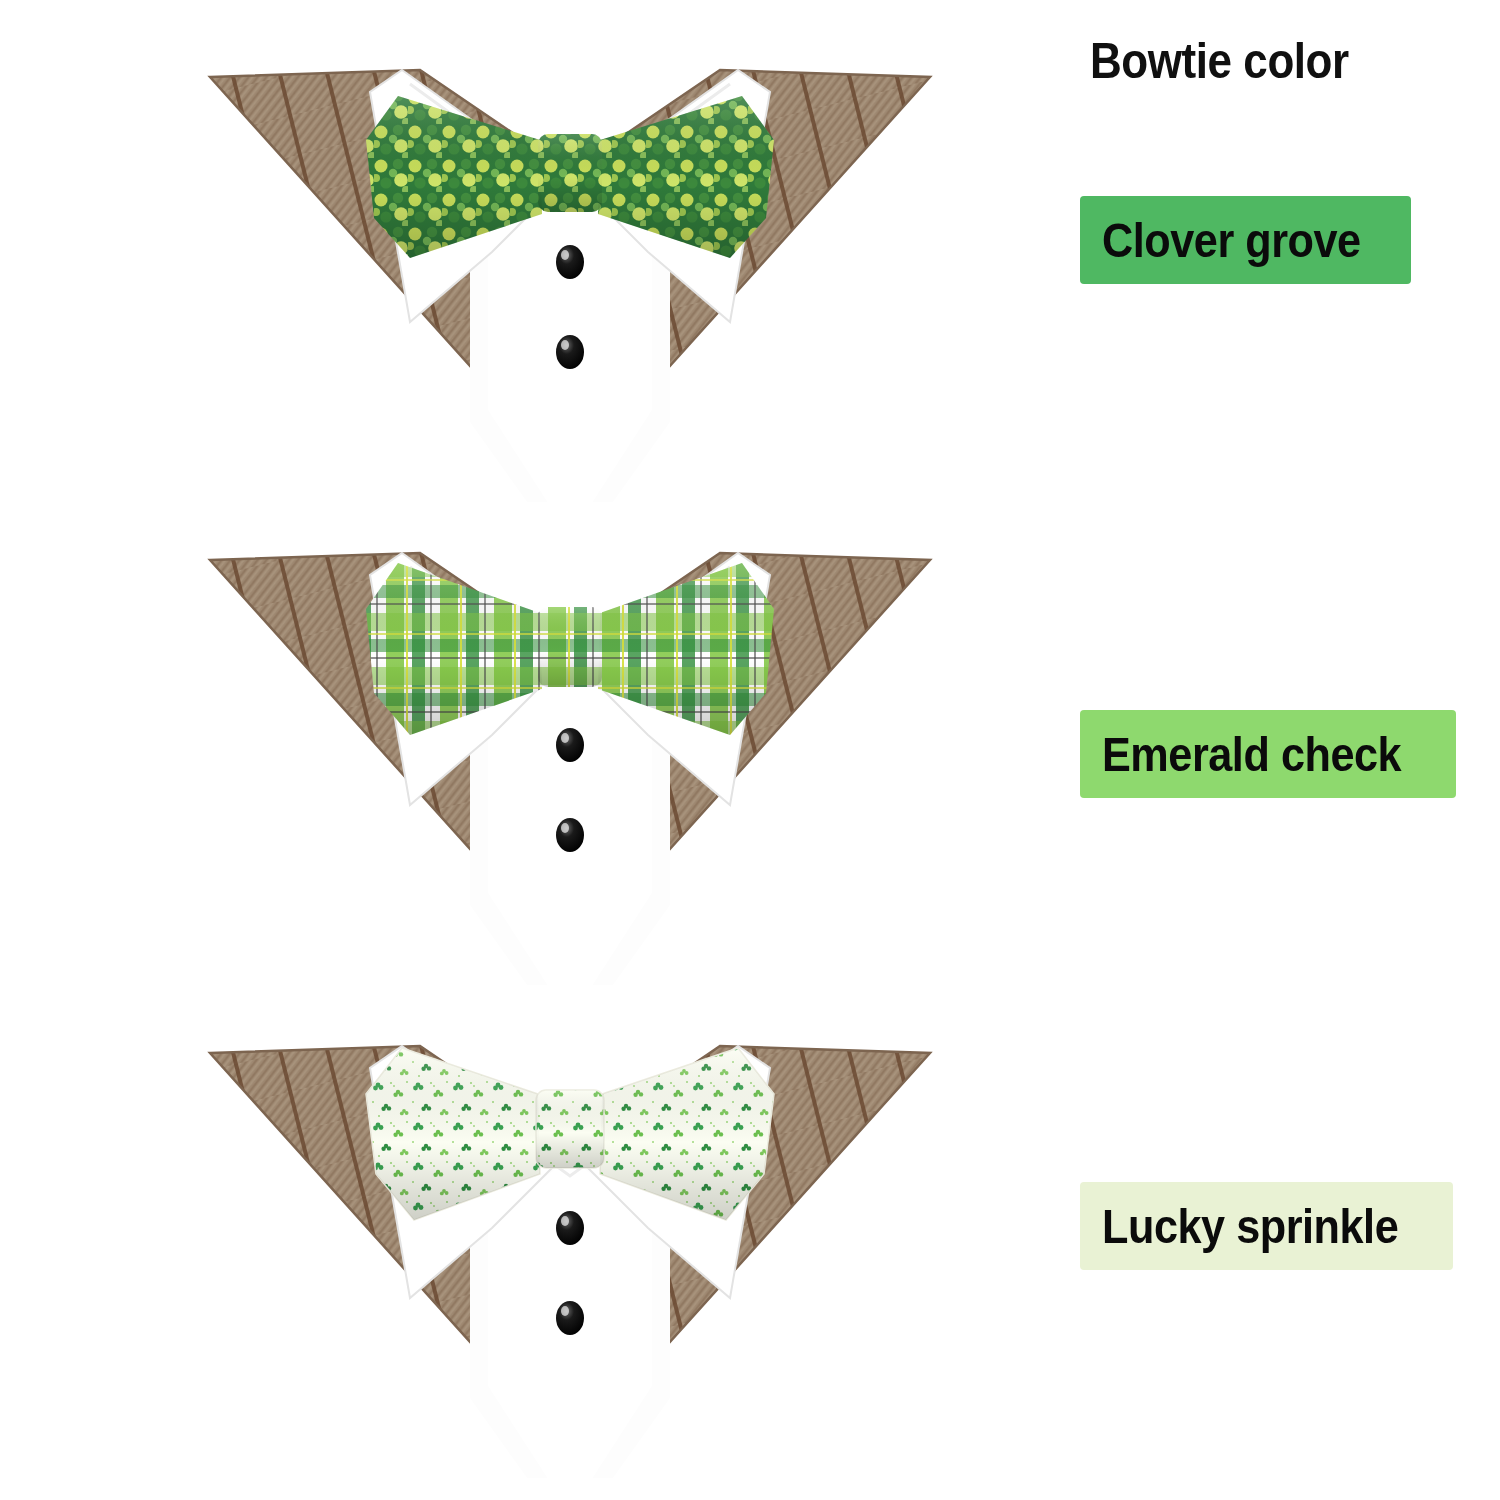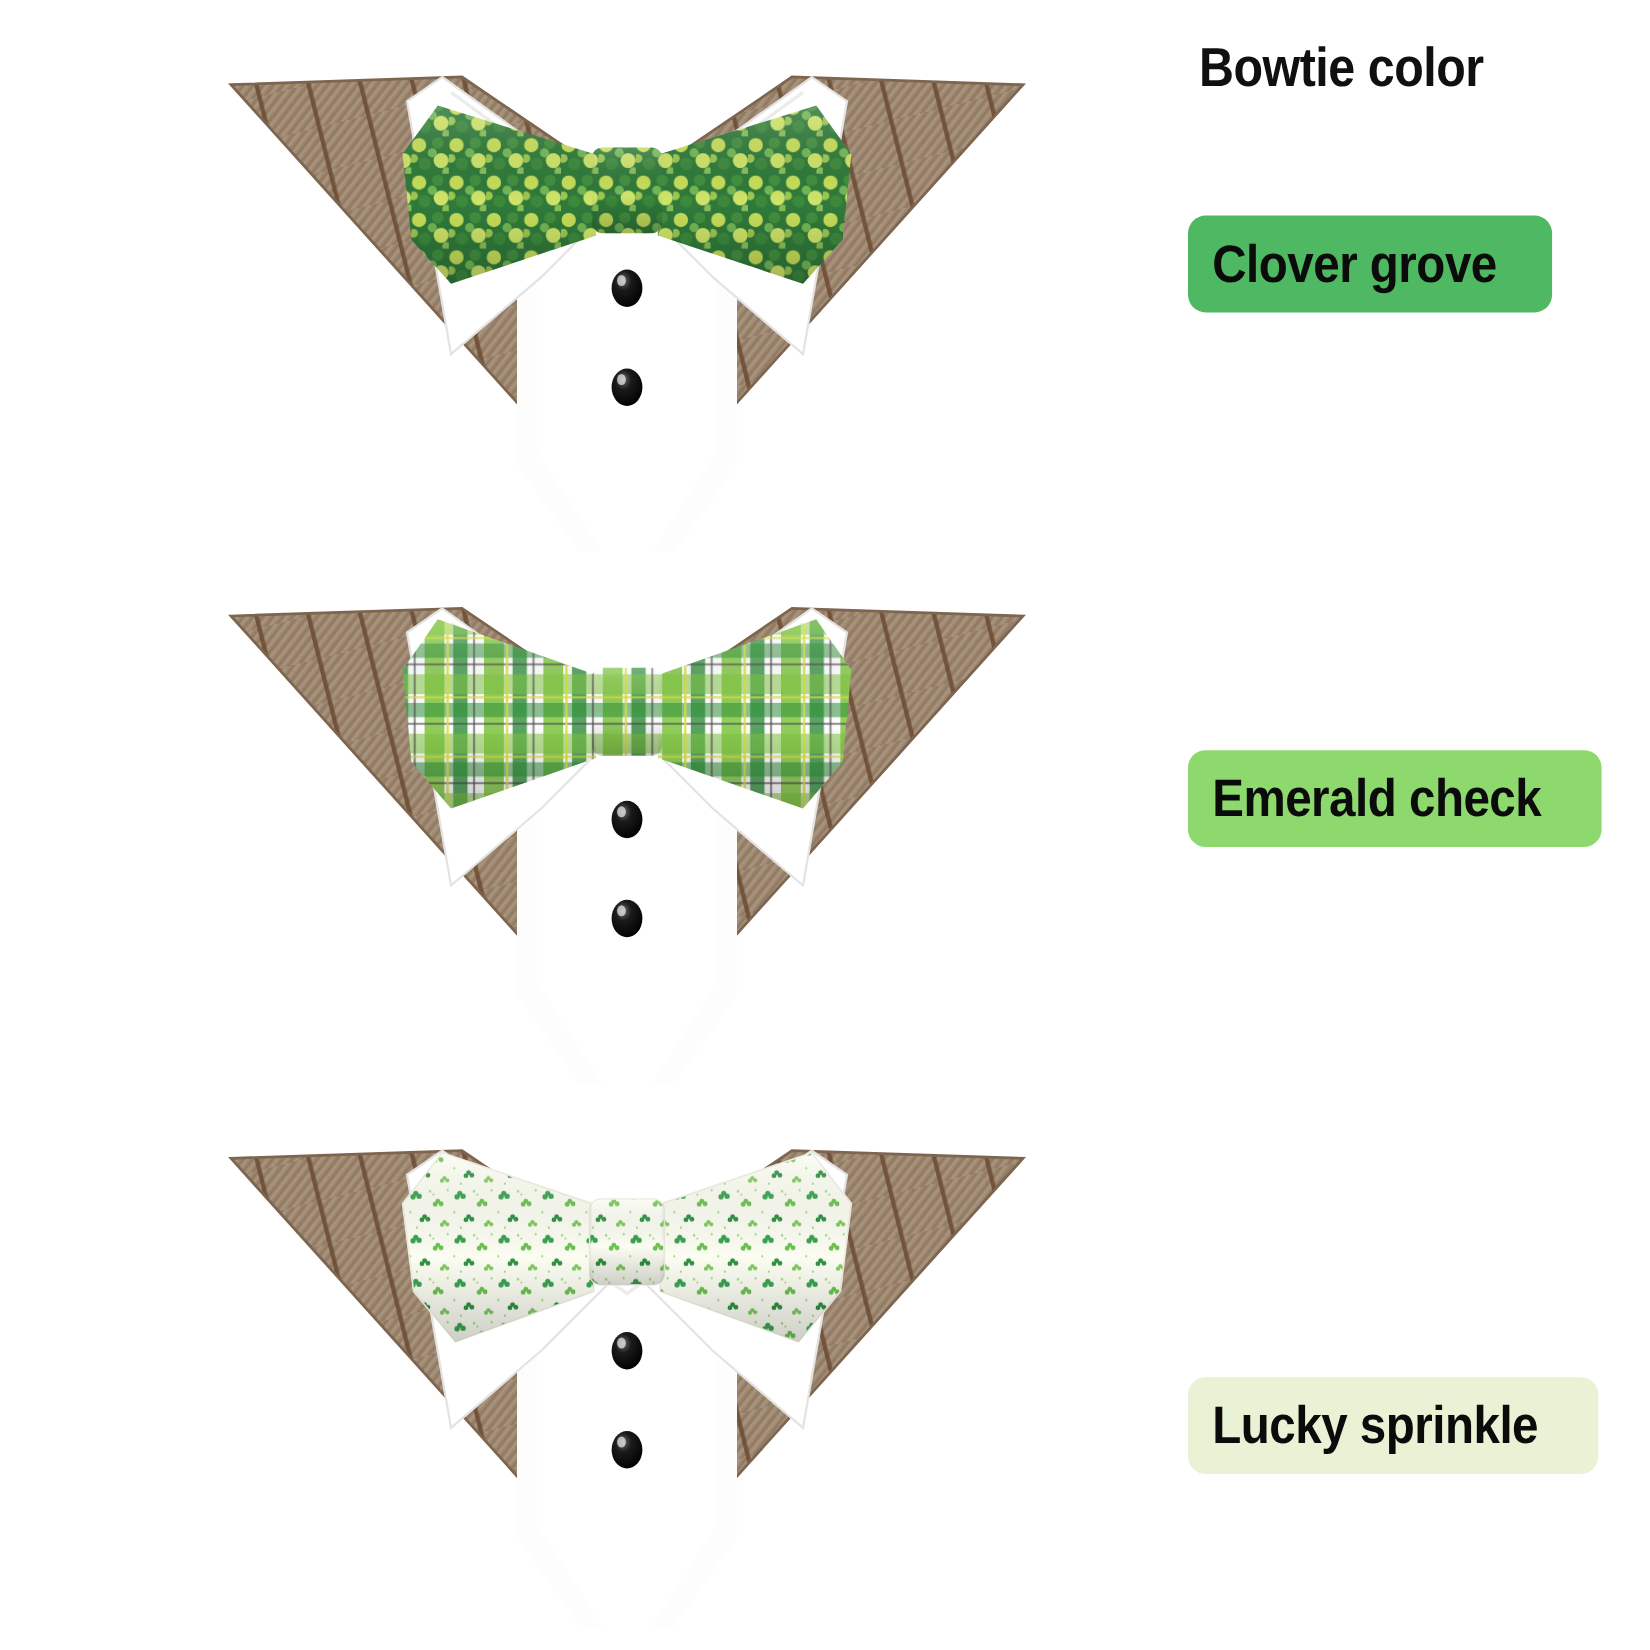--- a/index.html
+++ b/index.html
@@ -40,39 +40,39 @@
     letter-spacing: -0.5px;
     font-family: "Liberation Sans Narrow", "Liberation Sans", sans-serif;
     transform: scaleX(0.88);
     transform-origin: left top;
     white-space: nowrap;
   }
   .swatch-pill {
     position: absolute;
     left: 20px;
     height: 88px;
-    border-radius: 16px;
+    border-radius: 4px;
     display: flex;
     align-items: center;
     padding: 0 22px;
     box-sizing: border-box;
   }
   .swatch-pill .pill-label {
     font-size: 48px;
     font-weight: 700;
     color: #0b0b0b;
     letter-spacing: -0.5px;
     font-family: "Liberation Sans Narrow", "Liberation Sans", sans-serif;
     transform: scaleX(0.9);
     transform-origin: left center;
     white-space: nowrap;
   }
   #pill-0 { top: 196px; }
   #pill-1 { top: 682px; }
-  #pill-2 { top: 1252px; text-align: right; }
+  #pill-2 { top: 1182px; text-align: right; }
 
   
   .bandana {
     position: absolute;
     left: 170px;
     width: 800px;
     height: 480px;
   }
   #bandana-0 { top: 22px; }
   #bandana-1 { top: 505px; }
@@ -316,21 +316,21 @@
   </div>
 
   <div class="right-col">
 
     <div class="section-title">Bowtie color</div>
 
     <div class="swatch-pill" id="pill-0" style="background: rgb(79, 184, 98);">
       <span class="pill-label" style="color: rgb(11, 11, 11);">Clover grove</span>
     </div>
 
-    <div class="swatch-pill" id="pill-1" style="background: rgb(142, 217, 110);">
+    <div class="swatch-pill" id="pill-1" style="background: rgb(142, 217, 110); margin-top: 28px;">
       <span class="pill-label" style="color: rgb(11, 11, 11);">Emerald check</span>
     </div>
 
     <div class="swatch-pill" id="pill-2" style="background: rgb(233, 242, 212);">
       <span class="pill-label" style="color: rgb(11, 11, 11);">Lucky sprinkle</span>
     </div>
 
   </div>
 </div>
 

